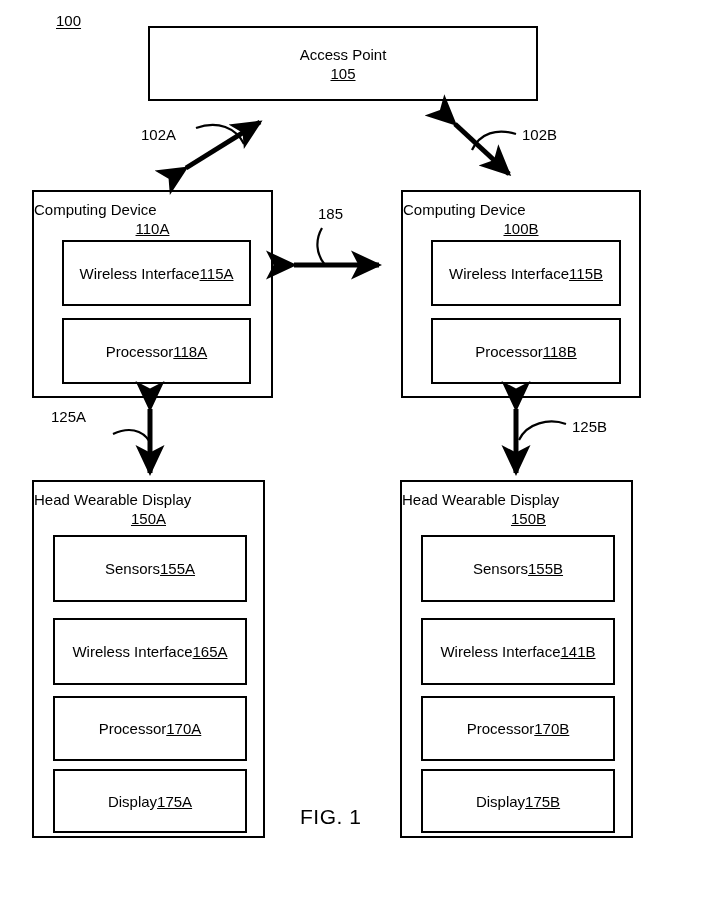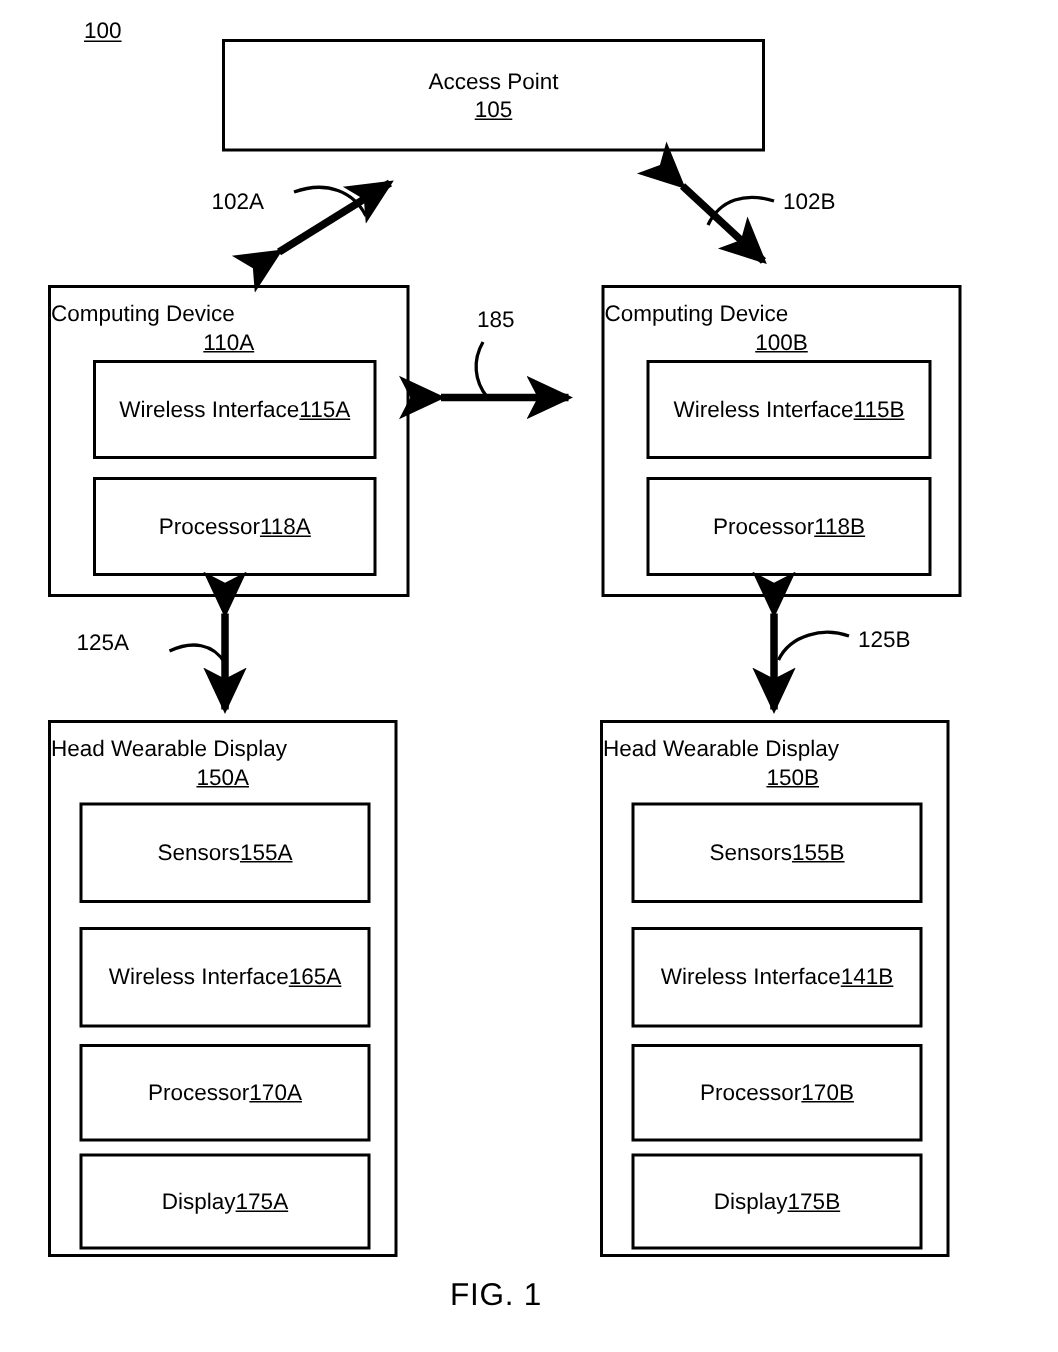--- a/index.html
+++ b/index.html
@@ -79,21 +79,21 @@
     pointer-events: none;
   }
 </style>
 </head>
 <body>
 
 <div id="figure">
 
   <div class="ref ref-underline" style="left:56px; top:12px;">100</div>
 
-  <div class="box" style="left:148px; top:26px; width:362px; height:75px;">
+  <div class="box" style="left:148px; top:26px; width:390px; height:75px;">
     <div class="lbl" style="margin-top:17px;">Access Point</div>
     <div class="num">105</div>
   </div>
 
   <div class="box" style="left:32px; top:190px; width:241px; height:208px;">
     <div class="box-title" style="top:8px;">Computing Device</div>
     <div class="box-title num" style="top:27px;">110A</div>
 
     <div class="inner-box" style="left:28px; top:48px; width:189px; height:66px;">
       <div class="lbl">Wireless Interface</div>
@@ -205,19 +205,19 @@
     </g>
     <path d="M566,424 C549,418 527,423 519,440" fill="none" stroke="#000000" stroke-width="2.2"></path>
   </svg>
 
   <div class="ref" style="left:141px; top:126px;">102A</div>
 
   <div class="ref" style="left:522px; top:126px;">102B</div>
 
   <div class="ref" style="left:318px; top:205px;">185</div>
 
-  <div class="ref" style="left:51px; top:420px;">125A</div>
+  <div class="ref" style="left:51px; top:408px;">125A</div>
 
   <div class="ref" style="left:572px; top:418px;">125B</div>
 
-  <div class="figcaption" style="left:300px; top:805px;margin-top:47px;">FIG. 1</div>
+  <div class="figcaption" style="left:300px; top:805px;">FIG. 1</div>
 
 </div>
 
 </body></html>

